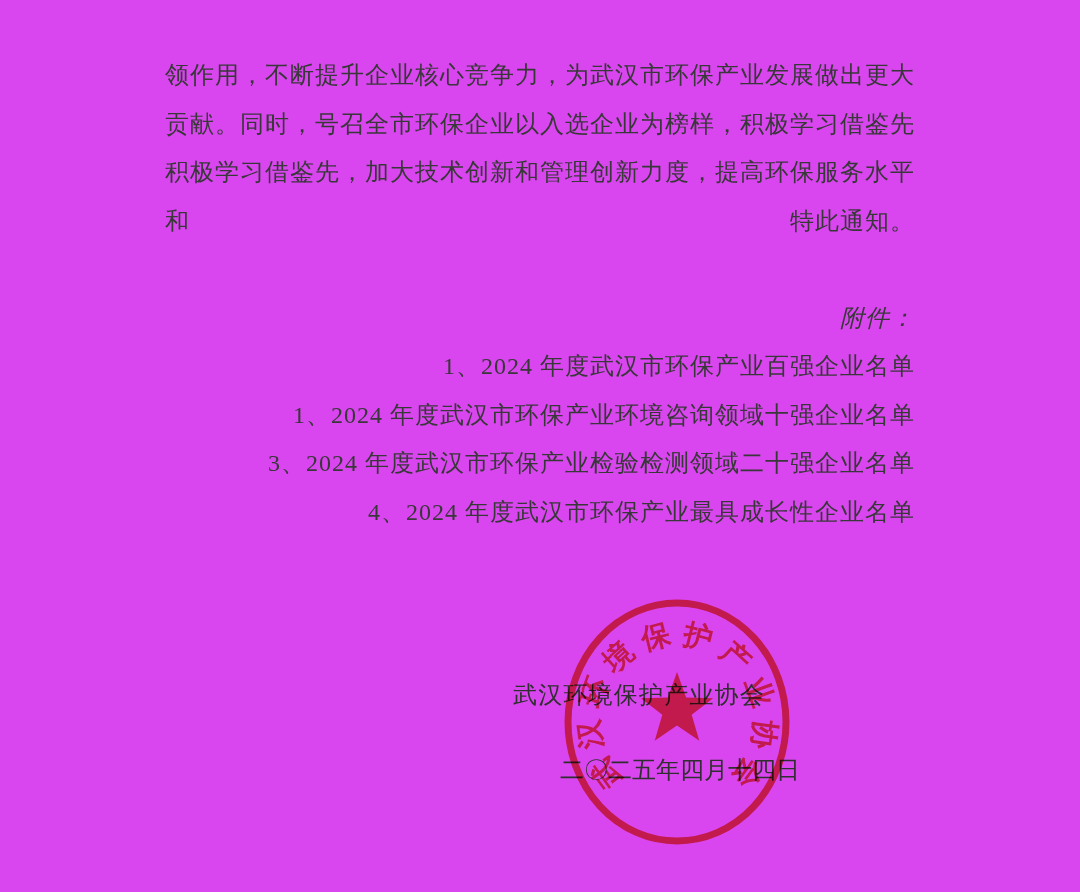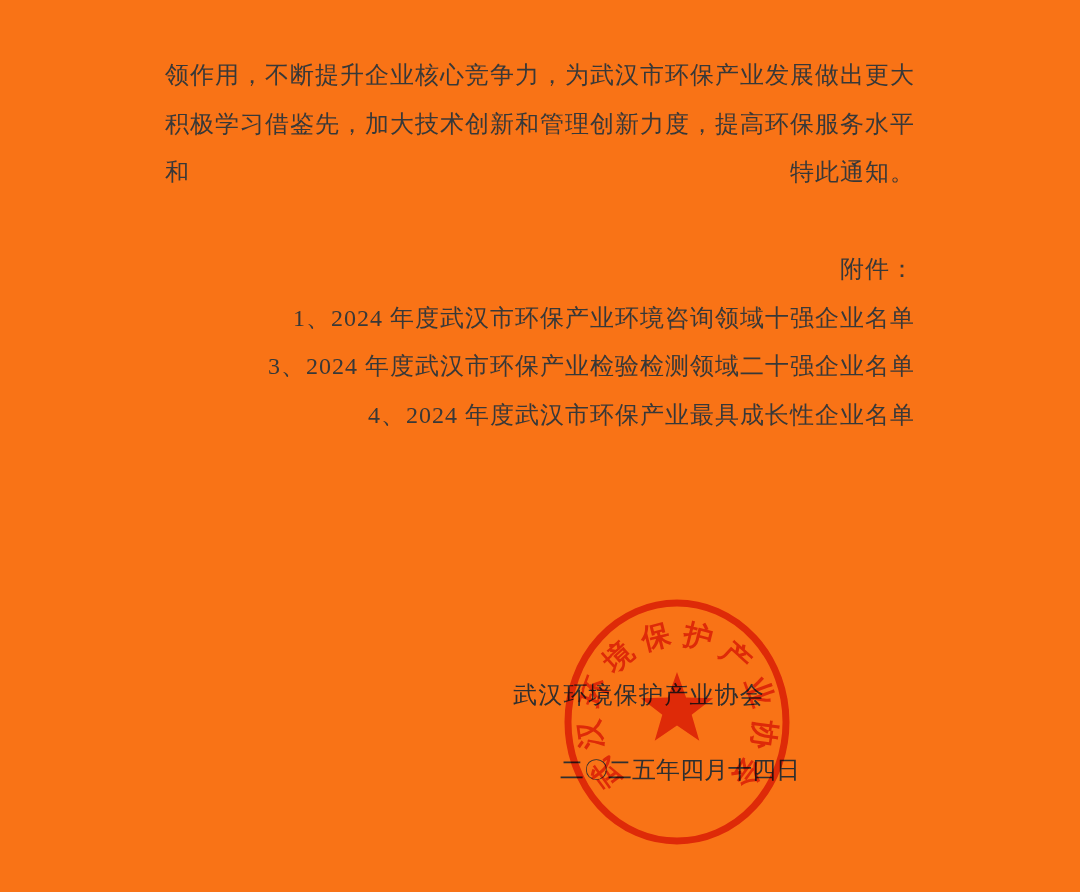--- a/index.html
+++ b/index.html
@@ -1,21 +1,21 @@
 <!DOCTYPE html>
 <html><head>
 <meta charset="utf-8">
 <style>
   * { margin: 0; padding: 0; box-sizing: border-box; }
   html, body { background: #ffffff; }
   .page {
     position: relative;
     width: 1080px;
     height: 892px;
-    background: #f97316;
+    background: #d946ef;
     overflow: hidden;
     font-family: "Liberation Serif", "DejaVu Serif", serif;
     color: #383838;
   }
   .content {
     position: absolute;
     left: 165px;
     top: 51px;
     width: 750px;
     font-size: 24px;
@@ -25,21 +25,21 @@
     height: 48.5px;
     letter-spacing: 1px;
     white-space: nowrap;
   }
   .bodyline.just {
     white-space: normal;
     text-align: justify;
     text-align-last: justify;
   }
   .indent { padding-left: 49px; text-align: right; }
-  .gap-above { margin-top: 48.5px; }
+  .gap-above { margin-top: 48.5px; font-style: italic; }
   .sig-line {
     position: absolute;
     font-size: 24px;
     color: #2f2f2f;
     white-space: nowrap;
   }
   .sig-org  { left: 513px; top: 679px; letter-spacing: 1.2px; }
   .sig-date { left: 560px; top: 730px; letter-spacing: 0px; margin-top: 24px; }
   .seal {
     position: absolute;
@@ -58,23 +58,25 @@
     dominant-baseline: central;
   }
 </style>
 </head>
 <body>
 
 <div class="page">
 
   <div class="content">
     <div class="bodyline just">领作用，不断提升企业核心竞争力，为武汉市环保产业发展做出更大</div>
+    <div class="bodyline just">贡献。同时，号召全市环保企业以入选企业为榜样，积极学习借鉴先</div>
     <div class="bodyline just">积极学习借鉴先，加大技术创新和管理创新力度，提高环保服务水平和</div>
     <div class="bodyline indent">特此通知。</div>
     <div class="bodyline indent gap-above">附件：</div>
+    <div class="bodyline indent">1、2024 年度武汉市环保产业百强企业名单</div>
     <div class="bodyline indent">1、2024 年度武汉市环保产业环境咨询领域十强企业名单</div>
     <div class="bodyline indent">3、2024 年度武汉市环保产业检验检测领域二十强企业名单</div>
     <div class="bodyline indent">4、2024 年度武汉市环保产业最具成长性企业名单</div>
   </div>
 
   <div class="sig-line sig-org">武汉环境保护产业协会</div>
   <div class="sig-line sig-date">二〇二五年四月十四日</div>
 
   <svg class="seal" viewBox="0 0 240 260" width="240" height="260" xmlns="http://www.w3.org/2000/svg">
     <ellipse cx="120" cy="130" rx="109" ry="119" fill="none" stroke-width="7" stroke="#e04338"></ellipse>

